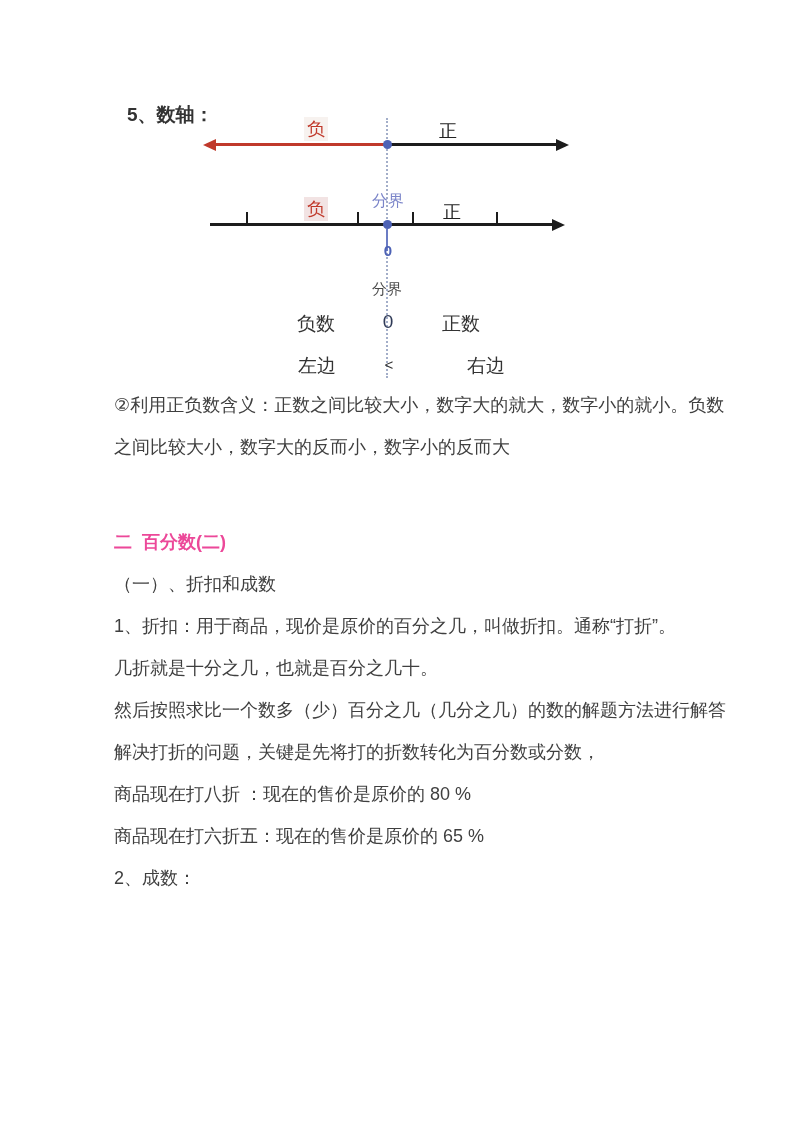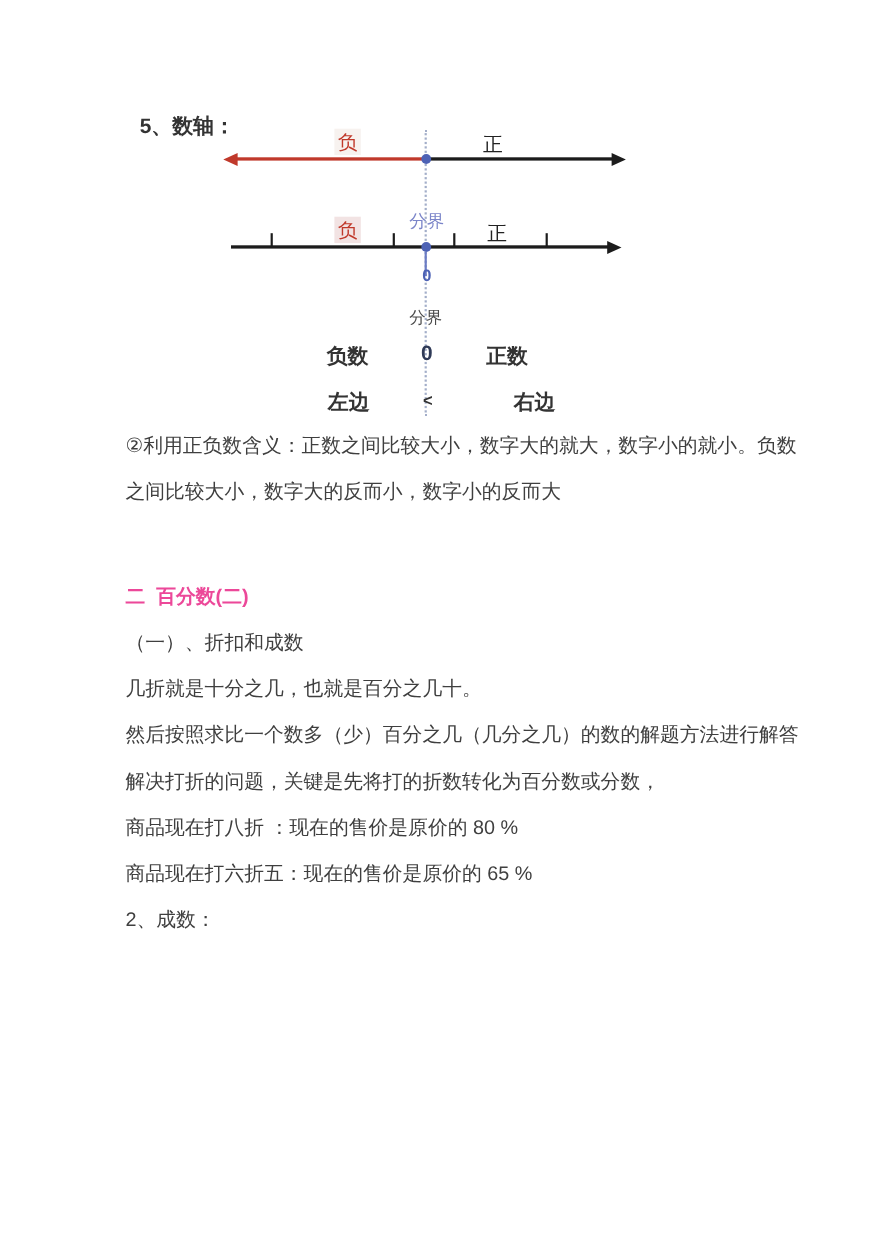--- a/index.html
+++ b/index.html
@@ -39,21 +39,21 @@
 
   .dlabel { transform:translateX(-50%); white-space:nowrap; }
   .neg1 { left:316px; top:117px; font-size:18px; color:#c0392b; background:#f7f2ef; padding:0 3px; }
   .pos1 { left:448px; top:119px; font-size:18px; color:#222; }
   .neg2 { left:316px; top:197px; font-size:18px; color:#c0392b; background:#f2e3e3; padding:0 3px; }
   .bnd1 { left:388px; top:191px; font-size:16px; color:#7b85c9; }
   .pos2 { left:452px; top:200px; font-size:18px; color:#222; }
   .zero-blue { left:388px; top:242px; font-size:15px; font-weight:bold; color:#4d62b5; }
   .bnd2 { left:387px; top:280px; font-size:15px; color:#4a4a4a; }
 
-  .sumrow { font-size:19px; font-weight:700; color:#333; }
+  .sumrow { font-size:19px; font-weight:400; color:#333; }
   .r1l { left:316px; top:311px; }
   .r1m { left:388px; top:311px; color:#2f3a57; }
   .r1r { left:461px; top:311px; }
   .r2l { left:317px; top:353px;text-align:right; }
   .r2m { left:389px; top:356px; font-size:15px; }
   .r2r { left:486px; top:353px; }
 
   
   .lines { position:absolute; left:114px; top:394px; right:50px; }
   .lines p {
@@ -103,20 +103,21 @@
     <div class="abs dlabel sumrow r2l">左边</div>
     <div class="abs dlabel sumrow r2m">&lt;</div>
     <div class="abs dlabel sumrow r2r">右边</div>
   </div>
 
   <div class="lines">
     <p>②利用正负数含义：正数之间比较大小，数字大的就大，数字小的就小。负数</p>
     <p>之间比较大小，数字大的反而小，数字小的反而大</p>
     <p class="hd">二  百分数(二)</p>
     <p>（一）、折扣和成数</p>
+    <p>1、折扣：用于商品，现价是原价的百分之几，叫做折扣。通称“打折”。</p>
     <p>几折就是十分之几，也就是百分之几十。</p>
     <p>然后按照求比一个数多（少）百分之几（几分之几）的数的解题方法进行解答</p>
     <p>解决打折的问题，关键是先将打的折数转化为百分数或分数，</p>
     <p>商品现在打八折 ：现在的售价是原价的 80 %</p>
     <p>商品现在打六折五：现在的售价是原价的 65 %</p>
     <p>2、成数：</p>
   </div>
 
 </div>
 

